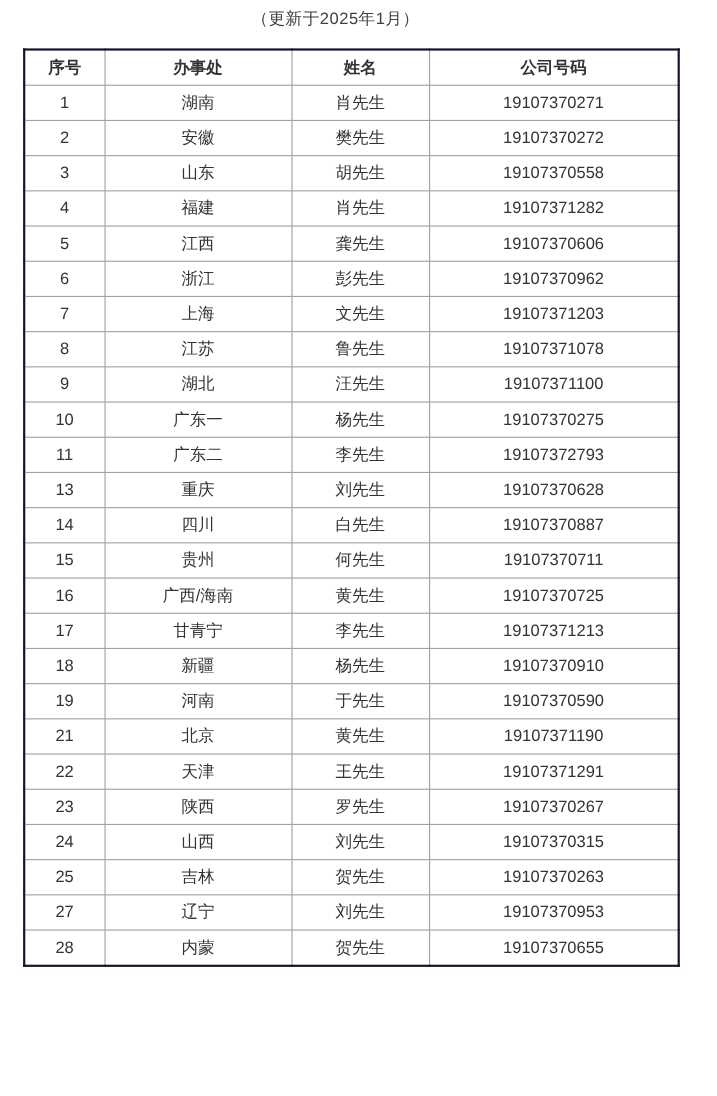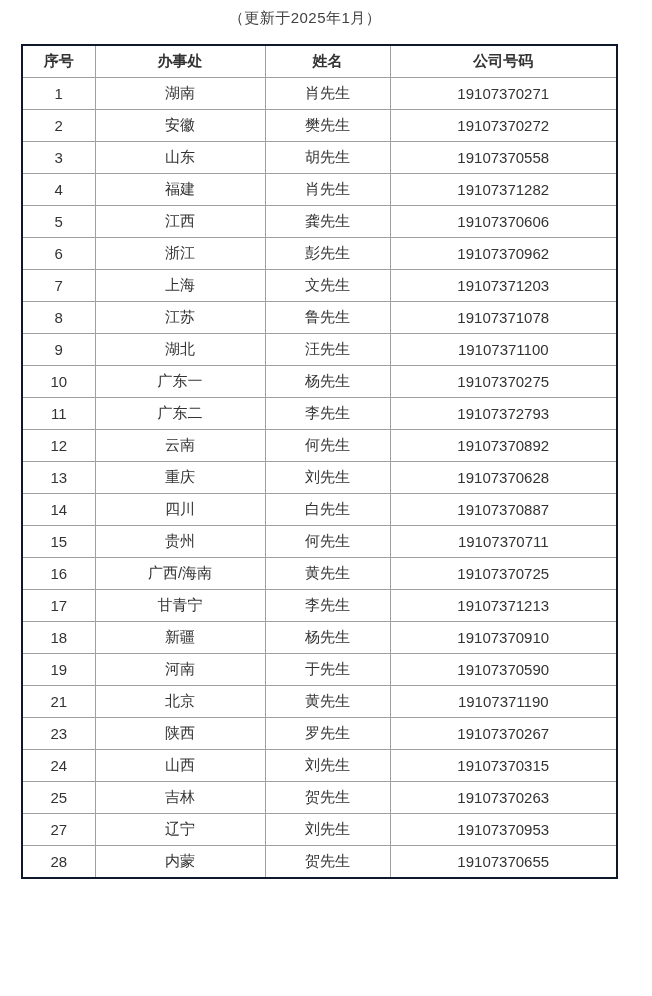--- a/index.html
+++ b/index.html
@@ -135,26 +135,20 @@
           <td>杨先生</td>
           <td>19107370275</td>
         </tr>
         <tr>
           <td>11</td>
           <td>广东二</td>
           <td>李先生</td>
           <td>19107372793</td>
         </tr>
         <tr>
-          <td>12</td>
-          <td>云南</td>
-          <td>何先生</td>
-          <td>19107370892</td>
-        </tr>
-        <tr>
           <td>13</td>
           <td>重庆</td>
           <td>刘先生</td>
           <td>19107370628</td>
         </tr>
         <tr>
           <td>14</td>
           <td>四川</td>
           <td>白先生</td>
           <td>19107370887</td>
@@ -187,20 +181,26 @@
           <td>19</td>
           <td>河南</td>
           <td>于先生</td>
           <td>19107370590</td>
         </tr>
         <tr>
           <td>21</td>
           <td>北京</td>
           <td>黄先生</td>
           <td>19107371190</td>
+        </tr>
+        <tr>
+          <td>22</td>
+          <td>天津</td>
+          <td>王先生</td>
+          <td>19107371291</td>
         </tr>
         <tr>
           <td>23</td>
           <td>陕西</td>
           <td>罗先生</td>
           <td>19107370267</td>
         </tr>
         <tr>
           <td>24</td>
           <td>山西</td>

